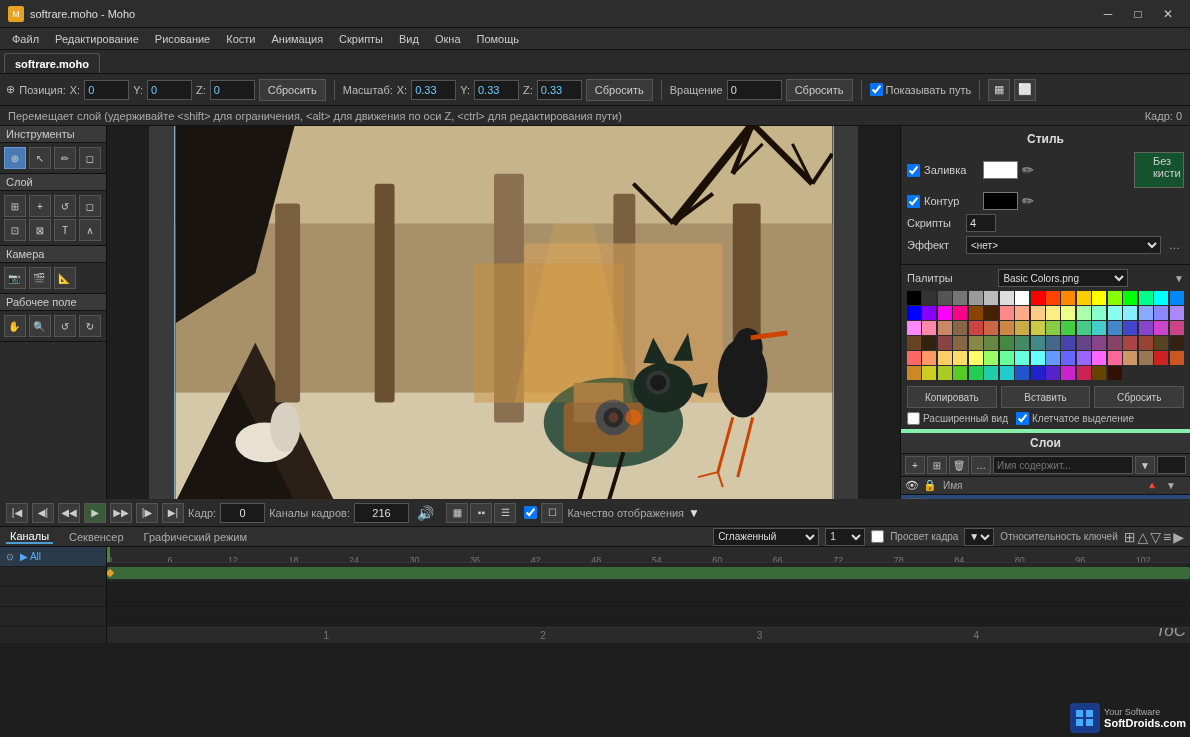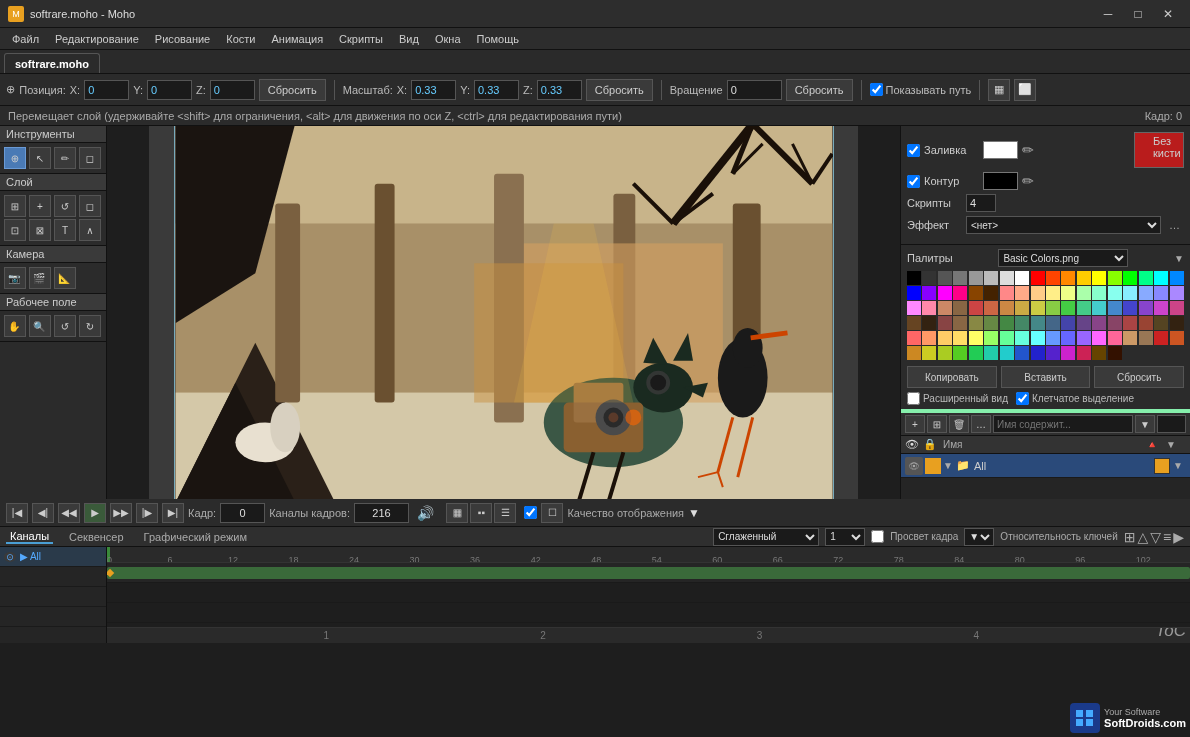--- a/index.html
+++ b/index.html
@@ -50,21 +50,21 @@
     
     #right-panel { width: 290px; background: #2b2b2b; border-left: 1px solid #111; display: flex; flex-direction: column; overflow: hidden; }
     
     
     #style-section { padding: 6px; border-bottom: 1px solid #111; }
     #style-title { font-size: 12px; color: #ddd; text-align: center; margin-bottom: 6px; font-weight: bold; }
     .style-row { display: flex; align-items: center; margin-bottom: 4px; gap: 4px; }
     .style-label { width: 55px; font-size: 11px; color: #ccc; }
     .style-color-box { width: 35px; height: 18px; border: 1px solid #777; cursor: pointer; }
     .style-pencil { font-size: 14px; cursor: pointer; color: #aaa; }
-    .no-brush-btn { padding: 2px 18px; background: #b91c1c; border: 1px solid #666; font-size: 11px; color: #ccc; cursor: pointer; width: 50px; height: 36px; text-align: center; }
+    .no-brush-btn { padding: 2px 18px; background: #14532d; border: 1px solid #666; font-size: 11px; color: #ccc; cursor: pointer; width: 50px; height: 36px; text-align: center; }
     .style-number { width: 30px; height: 18px; background: #1a1a1a; border: 1px solid #555; color: #ddd; font-size: 11px; padding: 0 3px; }
     .style-dropdown { flex: 1; height: 18px; background: #1a1a1a; border: 1px solid #555; color: #ddd; font-size: 10px; }
     .style-dots { padding: 0 4px; cursor: pointer; color: #aaa; }
     
     
     #palette-section { padding: 4px 6px; border-bottom: 4px solid #86efac; }
     .palette-header { display: flex; align-items: center; justify-content: space-between; margin-bottom: 4px; }
     .palette-title { font-size: 11px; color: #ccc; }
     .palette-dropdown { height: 18px; background: #1a1a1a; border: 1px solid #555; color: #ddd; font-size: 10px; width: 130px; }
     #color-grid { display: grid; grid-template-columns: repeat(18, 1fr); gap: 1px; }
@@ -312,20 +312,21 @@
         <circle cx="460" cy="295" r="8" fill="#ff6600" opacity="0.6"></circle>
 
         <polygon points="380,100 420,100 460,280 340,280" fill="#ffcc44" opacity="0.15"></polygon>
       </svg>
     </div>
   </div>
 
   <div id="right-panel">
 
     <div id="style-section">
+      <div id="style-title">Стиль</div>
 
       <div class="style-row">
         <input type="checkbox" checked="" style="">
         <span class="style-label">Заливка</span>
         <div class="style-color-box" style="background:#ffffff;"></div>
         <span class="style-pencil">✏</span>
         <div class="no-brush-btn" style="margin-left:auto;white-space:pre-line;">Без
 кисти</div>
       </div>
 
@@ -475,20 +476,21 @@
           <span>Расширенный вид</span>
         </div>
         <div class="palette-check">
           <input type="checkbox" checked="" style="">
           <span>Клетчатое выделение</span>
         </div>
       </div>
     </div>
 
     <div id="layers-section">
+      <div id="layers-title">Слои</div>
       <div id="layers-toolbar">
         <div class="layer-tool-btn">+</div>
         <div class="layer-tool-btn">⊞</div>
         <div class="layer-tool-btn">🗑</div>
         <div class="layer-tool-btn">…</div>
         <input id="layer-search" placeholder="Имя содержит..." style="">
         <div class="layer-tool-btn">▼</div>
         <div style="flex:1;height:18px;background:#1a1a1a;border:1px solid #555;"></div>
       </div>
       <div id="layers-header">

